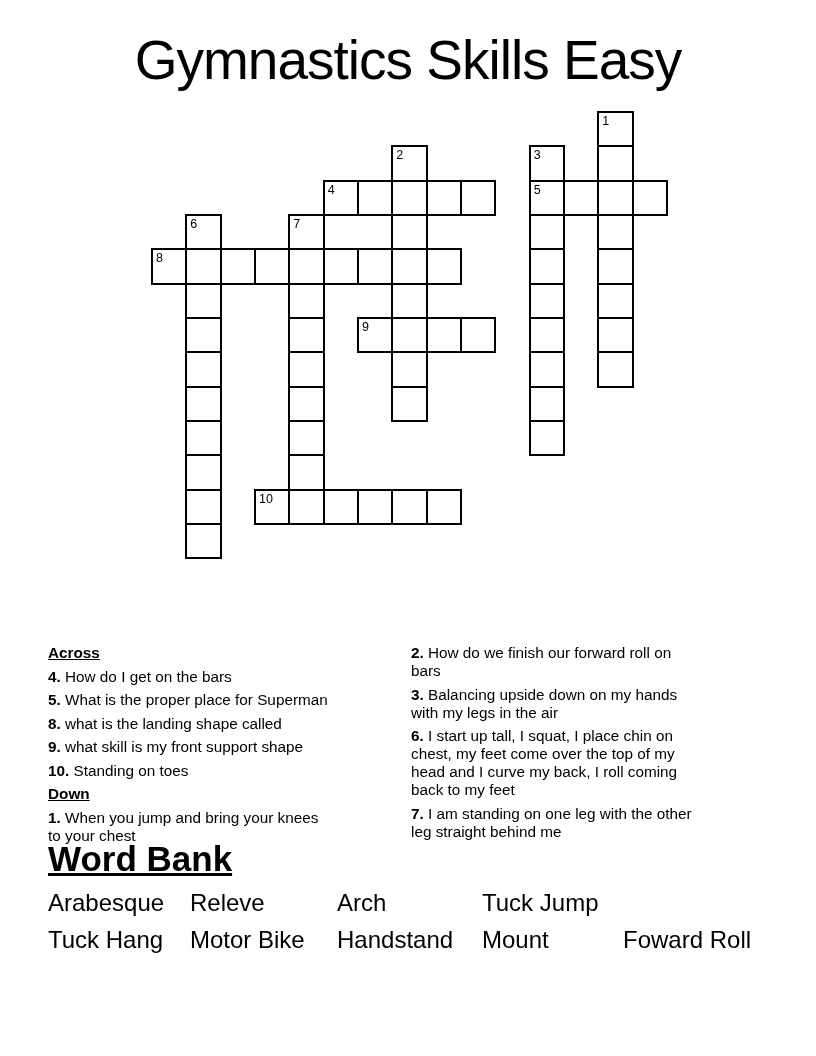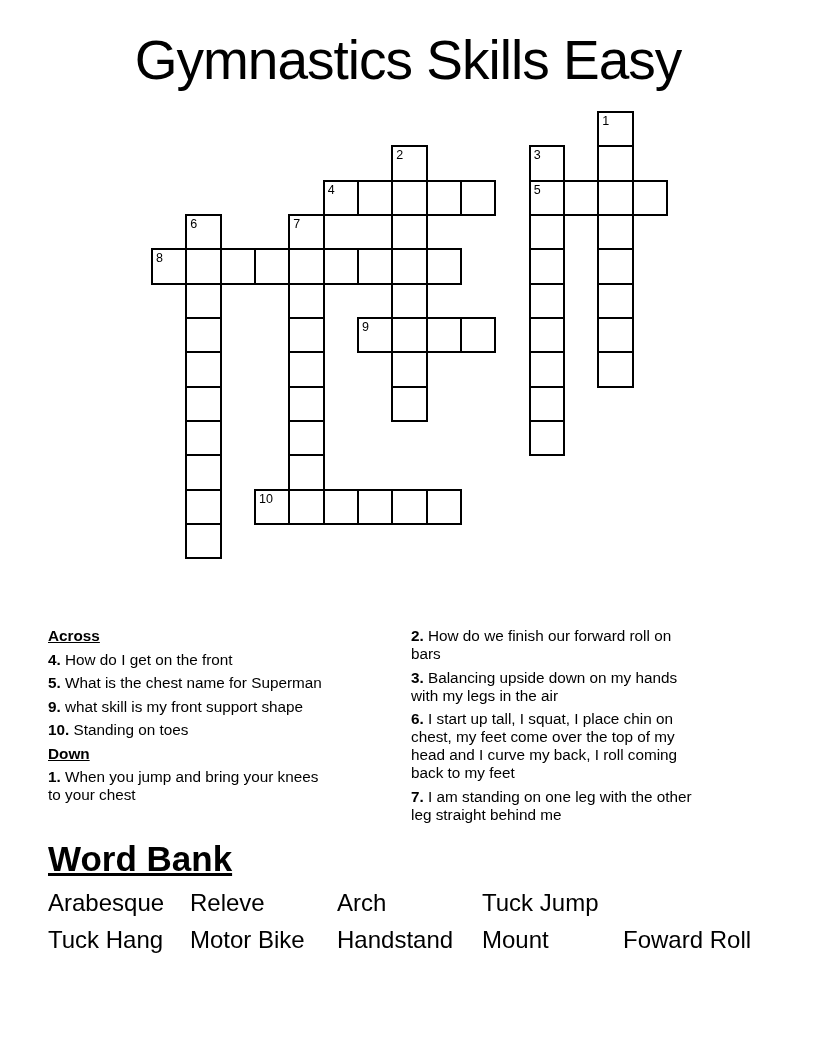--- a/index.html
+++ b/index.html
@@ -42,21 +42,21 @@
     font-weight: 400;
   }
 
   
   .clues {
     position: absolute;
     top: 627px; left: 0; width: 816px;
     font-size: 15.3px;
     line-height: 18px;
   }
-  .clues-col { position: absolute; top: 0; }
+  .clues-col { position: absolute; top: 17px; }
   .clues-col.left  { left: 48px;  width: 362px; }
   .clues-col.right { left: 411px; width: 368px; }
   .clue-heading {
     font-weight: bold;
     text-decoration: underline;
     margin: 0 0 5.5px 0;
   }
   .clue { margin: 0 0 5.5px 0; }
   .clue .cluenum { font-weight: bold; }
   .clue .cluetext { white-space: pre-line; }
@@ -170,22 +170,23 @@
       </div>
       <div class="cell" style="left: 322.65px; top: 488.63px; width: 36.33px; height: 36.33px; border-color: rgb(0, 0, 0);"></div>
       <div class="cell" style="left: 356.98px; top: 488.63px; width: 36.33px; height: 36.33px; border-color: rgb(0, 0, 0);"></div>
       <div class="cell" style="left: 391.31px; top: 488.63px; width: 36.33px; height: 36.33px; border-color: rgb(0, 0, 0);"></div>
       <div class="cell" style="left: 425.64px; top: 488.63px; width: 36.33px; height: 36.33px; border-color: rgb(0, 0, 0);"></div>
     </div>
 
   <div class="clues">
     <div class="clues-col left" id="clues-left">
         <div class="clue-heading">Across</div>
-        <div class="clue"><b class="cluenum">4.</b><span class="cluetext"> How do I get on the front</span></div>
-        <div class="clue"><b class="cluenum">5.</b><span class="cluetext"> What is the chest name for Superman</span></div>
+        <div class="clue"><b class="cluenum">4.</b><span class="cluetext"> How do I get on the bars</span></div>
+        <div class="clue"><b class="cluenum">5.</b><span class="cluetext"> What is the proper place for Superman</span></div>
+        <div class="clue"><b class="cluenum">8.</b><span class="cluetext"> what is the landing shape called</span></div>
         <div class="clue"><b class="cluenum">9.</b><span class="cluetext"> what skill is my front support shape</span></div>
         <div class="clue"><b class="cluenum">10.</b><span class="cluetext"> Standing on toes</span></div>
         <div class="clue-heading">Down</div>
         <div class="clue"><b class="cluenum">1.</b><span class="cluetext"> When you jump and bring your knees
 to your chest</span></div>
       </div>
     <div class="clues-col right" id="clues-right">
         <div class="clue"><b class="cluenum">2.</b><span class="cluetext"> How do we finish our forward roll on
 bars</span></div>
         <div class="clue"><b class="cluenum">3.</b><span class="cluetext"> Balancing upside down on my hands

